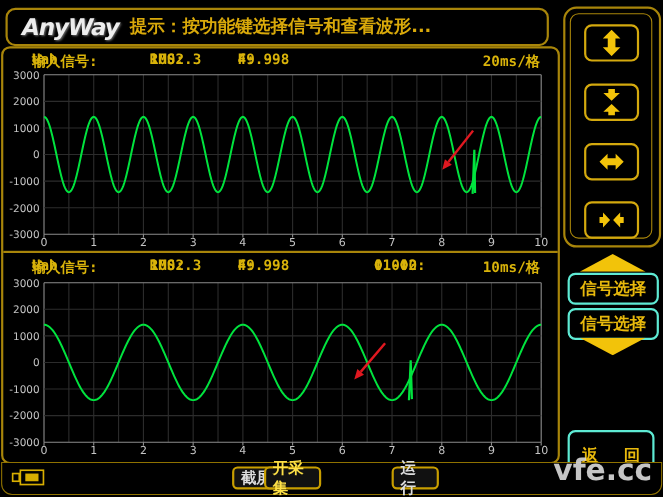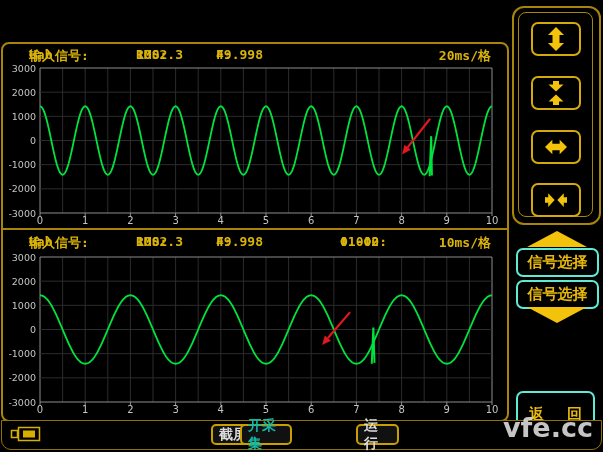--- a/index.html
+++ b/index.html
@@ -67,37 +67,41 @@
     left:1px;top:420px;width:599px;height:28px;
     border:1px solid #8f7200;border-radius:0 0 10px 10px;background:#000;
   }
   .bottom-btn{
     position:absolute;top:424px;height:21px;
     border:2px solid #c89e00;border-radius:5px;background:#111;
     display:flex;align-items:center;justify-content:center;
     font-size:14px;font-weight:bold;padding:0 6px;box-sizing:border-box;cursor:pointer;
   }
   .btn-white{color:#dcdcdc;}
-  .btn-yellow{color:#14b8a6;}
+  .btn-yellow{color:#fde047;}
   #btn-screenshot{left:211px;width:44px;}
   #btn-acquire{left:240px;width:52px;}
   #btn-run{left:356px;width:43px;}
   #usb-icon{left:10px;top:426px;}
   
   #watermark{
     left:503px;top:412px;font-size:27px;font-weight:bold;color:#d6d6d6;
     opacity:.92;letter-spacing:0px;z-index:50;
     font-family:"DejaVu Sans","Liberation Sans",sans-serif;
   }
 </style>
 </head>
 <body>
 
 <div id="screen">
 
+  <div id="header-box" class="abs">
+    <span id="logo">AnyWay</span>
+    <span id="header-title">提示：按功能键选择信号和查看波形...</span>
+  </div>
 
   <div id="chart-panel" class="abs">
 
     <div class="info-bar" style="top:3px;">
       <span style="left:26px;">
           <span class="lbl">输入信号:</span>
           <span>Uab</span>
         </span>
       <span style="left:133px;">
           <span class="lbl">RMS:</span>

